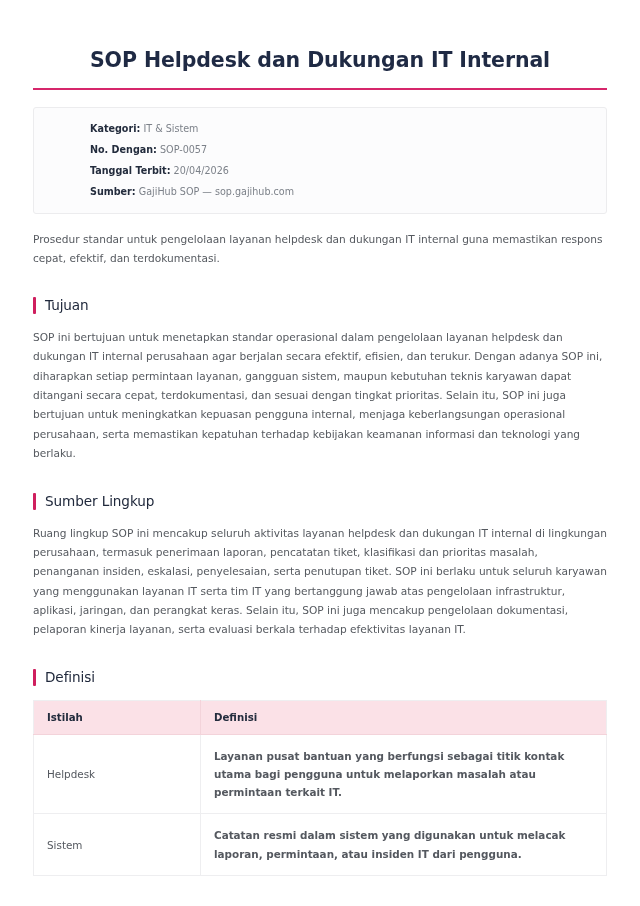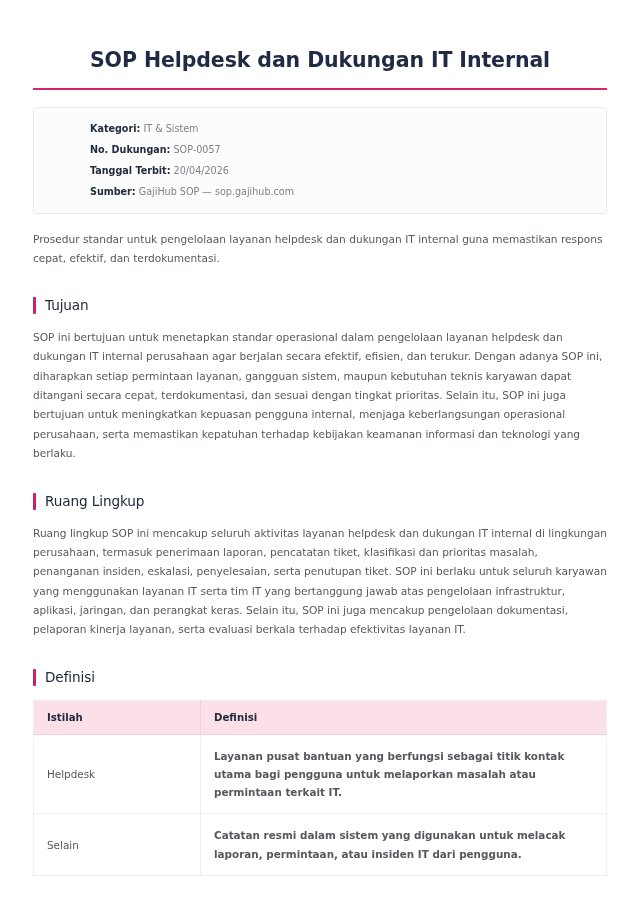--- a/index.html
+++ b/index.html
@@ -141,21 +141,21 @@
 
   <h1 class="doc-title">SOP Helpdesk dan Dukungan IT Internal</h1>
   <div class="title-rule"></div>
 
   <div class="meta-box">
     <p class="meta-row">
       <span class="meta-label">Kategori:</span>
       <span>IT &amp; Sistem</span>
     </p>
     <p class="meta-row">
-      <span class="meta-label">No. Dukungan:</span>
+      <span class="meta-label">No. Dengan:</span>
       <span>SOP-0057</span>
     </p>
     <p class="meta-row">
       <span class="meta-label">Tanggal Terbit:</span>
       <span>20/04/2026</span>
     </p>
     <p class="meta-row">
       <span class="meta-label">Sumber:</span>
       <span>GajiHub SOP — sop.gajihub.com</span>
     </p>
@@ -164,21 +164,21 @@
   <p class="intro">Prosedur standar untuk pengelolaan layanan helpdesk dan dukungan IT internal guna memastikan respons cepat, efektif, dan terdokumentasi.</p>
 
   <div class="section-heading">
     <span class="heading-bar"></span>
     <span class="heading-text">Tujuan</span>
   </div>
   <p class="body-text">SOP ini bertujuan untuk menetapkan standar operasional dalam pengelolaan layanan helpdesk dan dukungan IT internal perusahaan agar berjalan secara efektif, efisien, dan terukur. Dengan adanya SOP ini, diharapkan setiap permintaan layanan, gangguan sistem, maupun kebutuhan teknis karyawan dapat ditangani secara cepat, terdokumentasi, dan sesuai dengan tingkat prioritas. Selain itu, SOP ini juga bertujuan untuk meningkatkan kepuasan pengguna internal, menjaga keberlangsungan operasional perusahaan, serta memastikan kepatuhan terhadap kebijakan keamanan informasi dan teknologi yang berlaku.</p>
 
   <div class="section-heading">
     <span class="heading-bar"></span>
-    <span class="heading-text">Ruang Lingkup</span>
+    <span class="heading-text">Sumber Lingkup</span>
   </div>
   <p class="body-text">Ruang lingkup SOP ini mencakup seluruh aktivitas layanan helpdesk dan dukungan IT internal di lingkungan perusahaan, termasuk penerimaan laporan, pencatatan tiket, klasifikasi dan prioritas masalah, penanganan insiden, eskalasi, penyelesaian, serta penutupan tiket. SOP ini berlaku untuk seluruh karyawan yang menggunakan layanan IT serta tim IT yang bertanggung jawab atas pengelolaan infrastruktur, aplikasi, jaringan, dan perangkat keras. Selain itu, SOP ini juga mencakup pengelolaan dokumentasi, pelaporan kinerja layanan, serta evaluasi berkala terhadap efektivitas layanan IT.</p>
 
   <div class="section-heading">
     <span class="heading-bar"></span>
     <span class="heading-text">Definisi</span>
   </div>
 
   <table class="def-table">
     <thead>
@@ -186,19 +186,19 @@
         <th class="col-term">Istilah</th>
         <th>Definisi</th>
       </tr>
     </thead>
     <tbody>
       <tr>
         <td class="col-term">Helpdesk</td>
         <td>Layanan pusat bantuan yang berfungsi sebagai titik kontak utama bagi pengguna untuk melaporkan masalah atau permintaan terkait IT.</td>
       </tr>
       <tr>
-        <td class="col-term">Selain</td>
+        <td class="col-term">Sistem</td>
         <td>Catatan resmi dalam sistem yang digunakan untuk melacak laporan, permintaan, atau insiden IT dari pengguna.</td>
       </tr>
     </tbody>
   </table>
 
 </div>
 
 </body></html>

